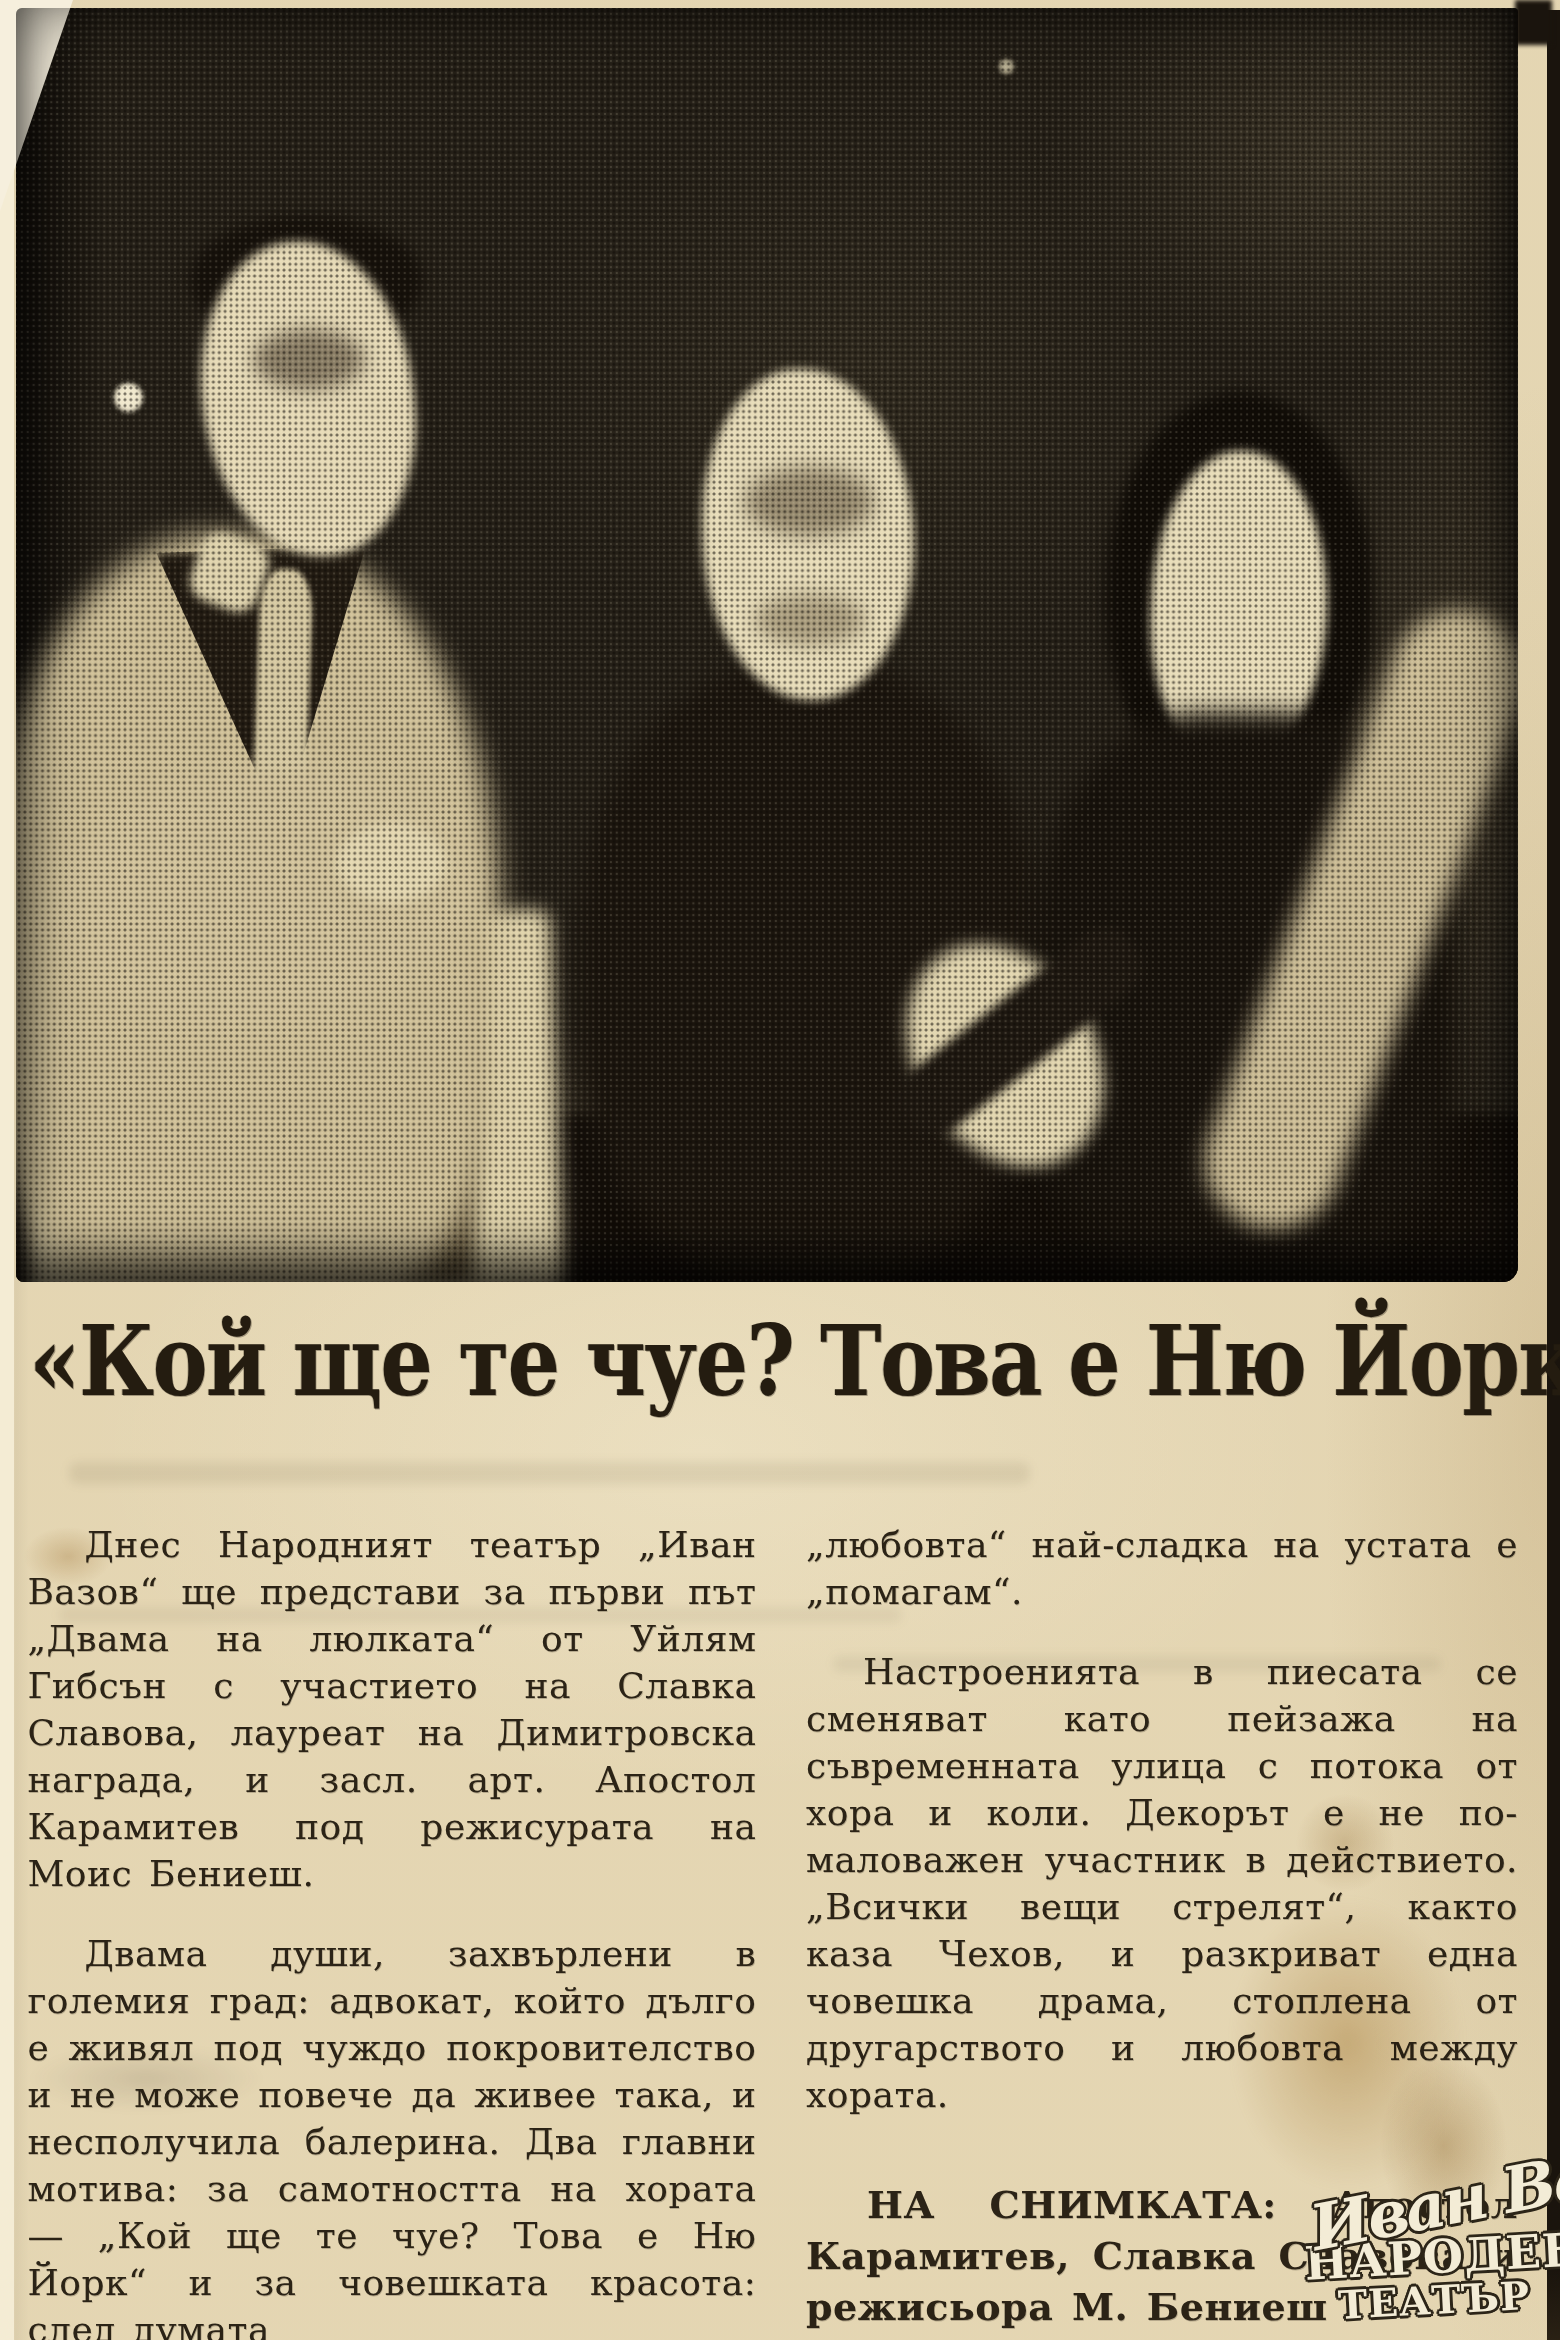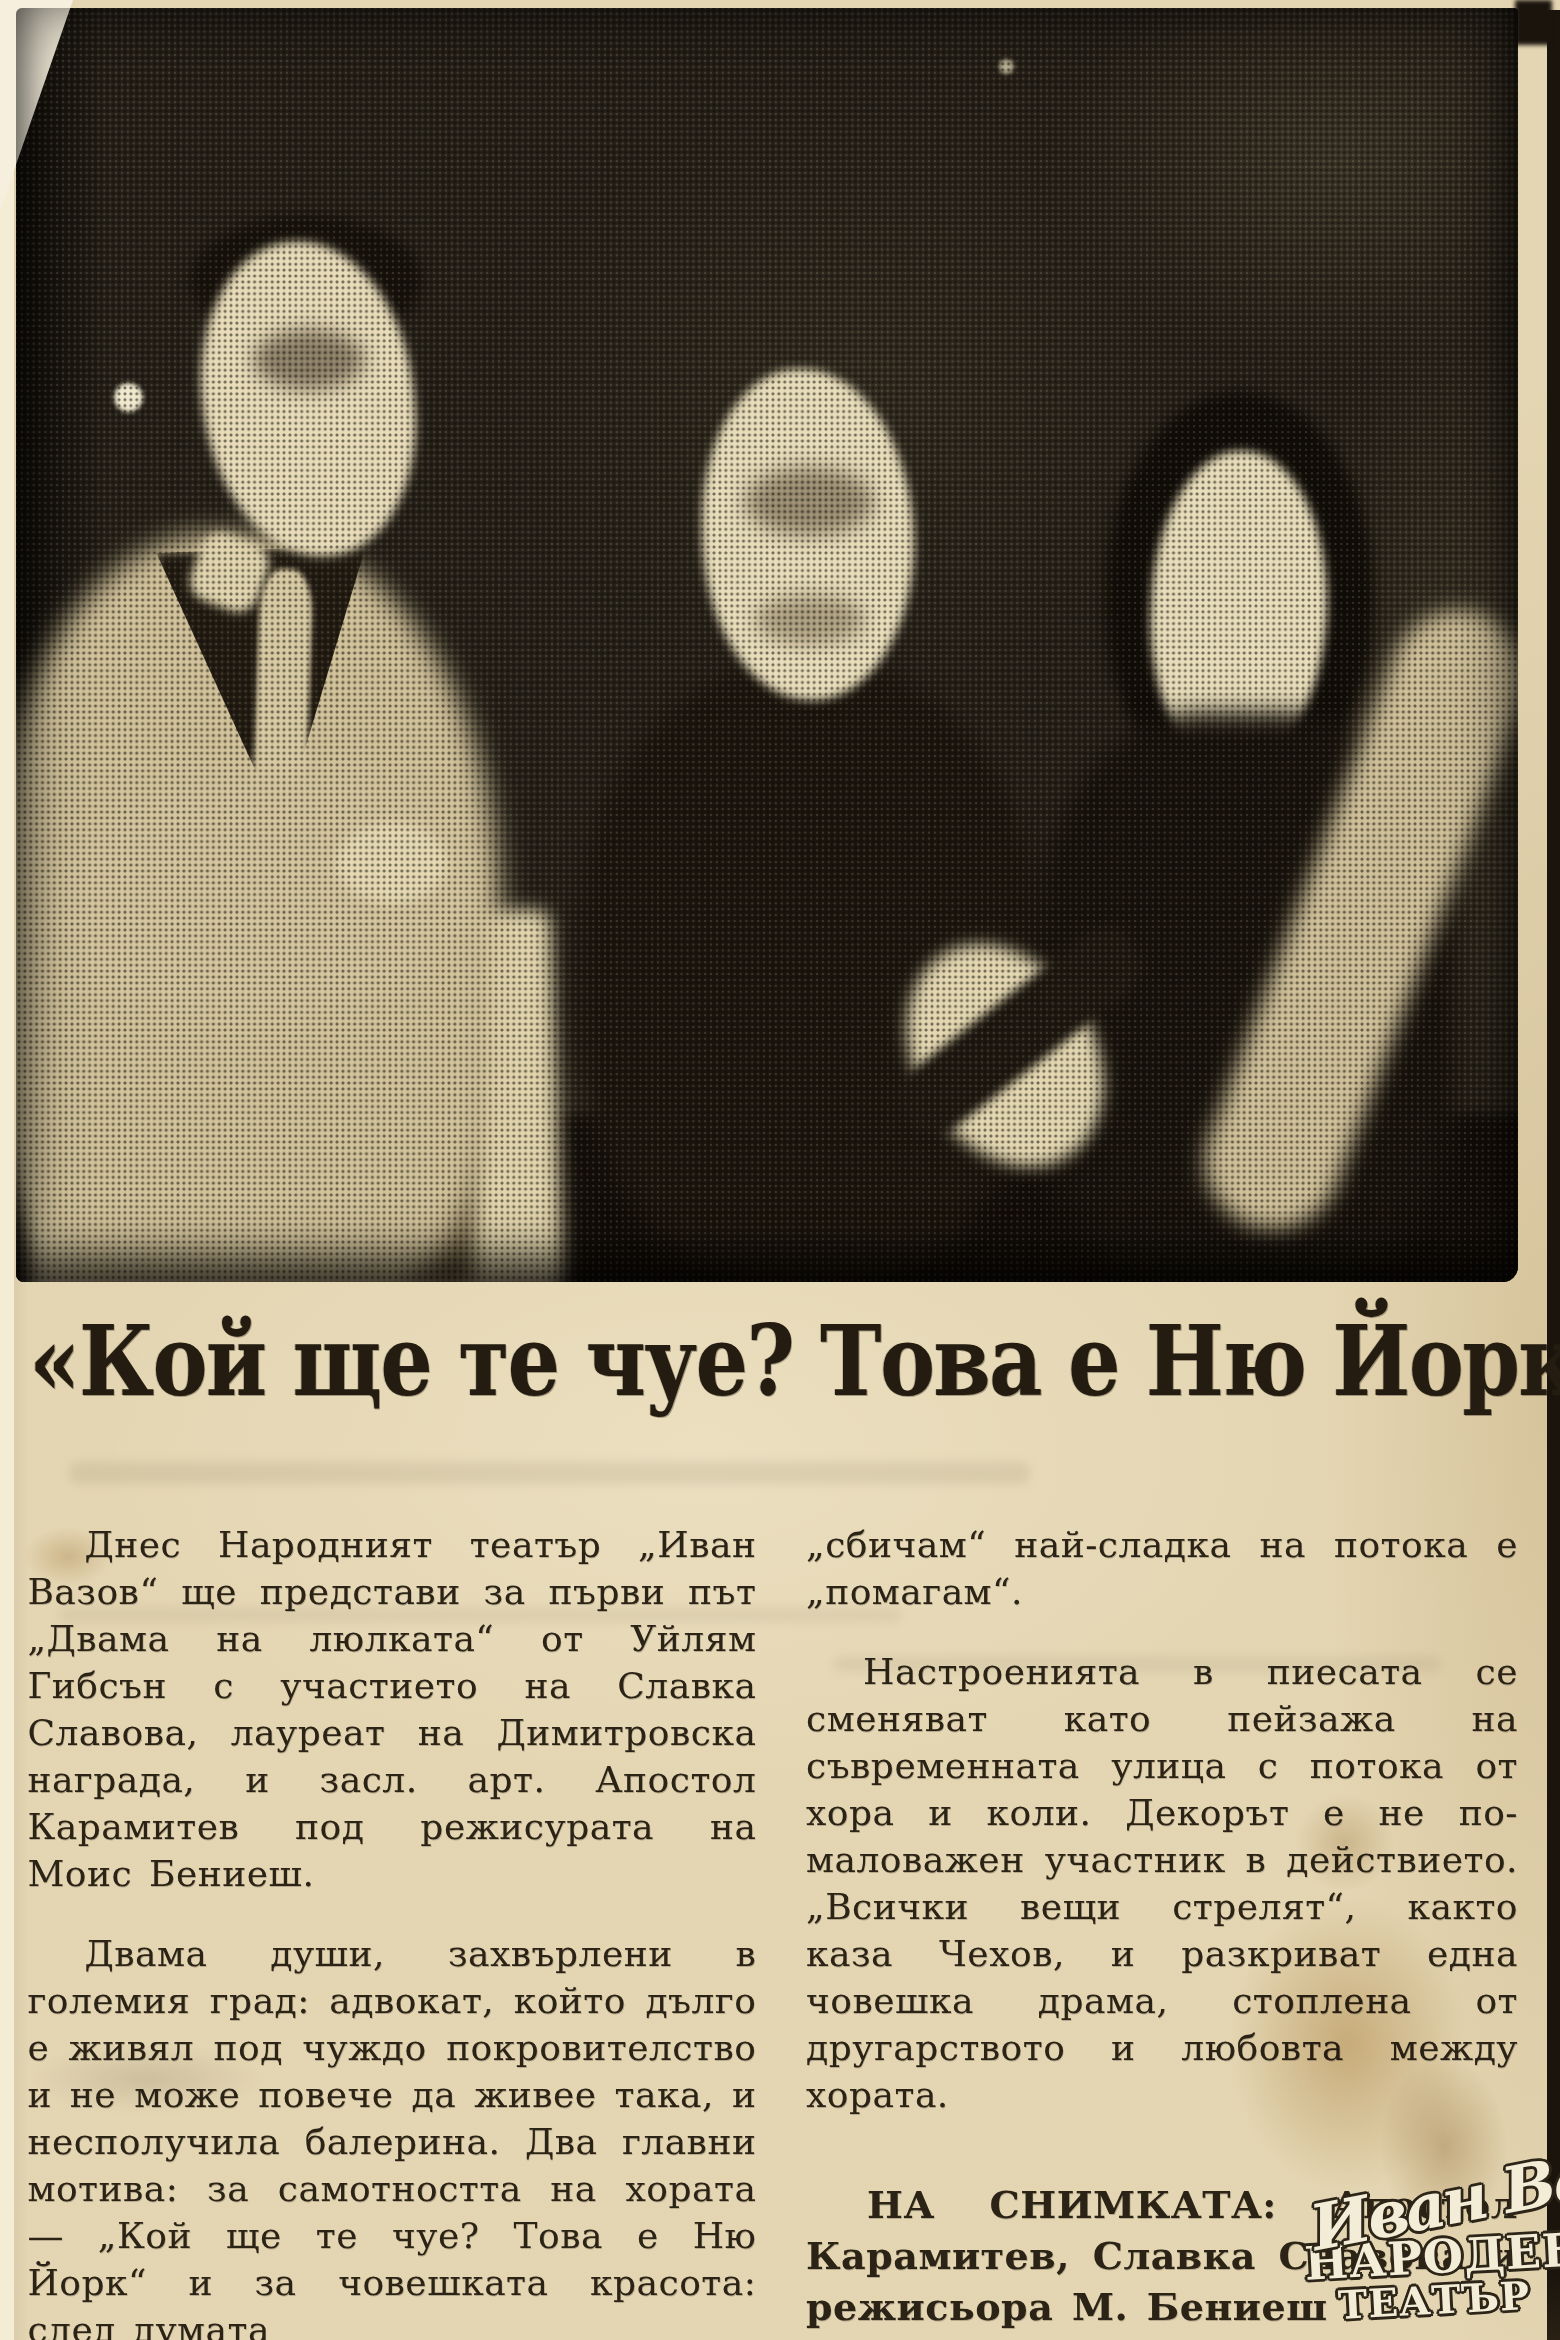--- a/index.html
+++ b/index.html
@@ -145,21 +145,21 @@
   <div id="tr-patch"></div>
 
   <div id="headline">«Кой ще те чуе? Това е Ню Йорк»!</div>
 
   <div id="col-left" class="col">
     <p class="para indent">Днес Народният театър „Иван Вазов“ ще представи за първи път „Двама на люлката“ от Уйлям Гибсън с участието на Славка Славова, лауреат на Димитровска награда, и засл. арт. Апостол Карамитев под режисурата на Моис Бениеш.</p>
     <p class="para indent">Двама души, захвърлени в големия град: адвокат, който дълго е живял под чуждо покровителство и не може повече да живее така, и несполучила балерина. Два главни мотива: за самотността на хората — „Кой ще те чуе? Това е Ню Йорк“ и за човешката красота: след думата</p>
   </div>
 
   <div id="col-right" class="col">
-    <p class="para">„сбичам“ най-сладка на потока е „помагам“.</p>
+    <p class="para">„любовта“ най-сладка на устата е „помагам“.</p>
     <p class="para indent">Настроенията в пиесата се сменяват като пейзажа на съвременната улица с потока от хора и коли. Декорът е не по-маловажен участник в действието. „Всички вещи стрелят“, както каза Чехов, и разкриват една човешка драма, стоплена от другарството и любовта между хората.</p>
     <p class="para" id="caption">НА СНИМКАТА: Апостол Карамитев, Славка Славова и режисьора М. Бениеш</p>
 
   </div>
 
   <div id="stamp">
     <span id="stamp-script" class="outlined">Иван Вазов</span>
     <span id="stamp-line2" class="outlined">НАРОДЕН</span>
     <span id="stamp-line3" class="outlined">ТЕАТЪР</span>
   </div>

